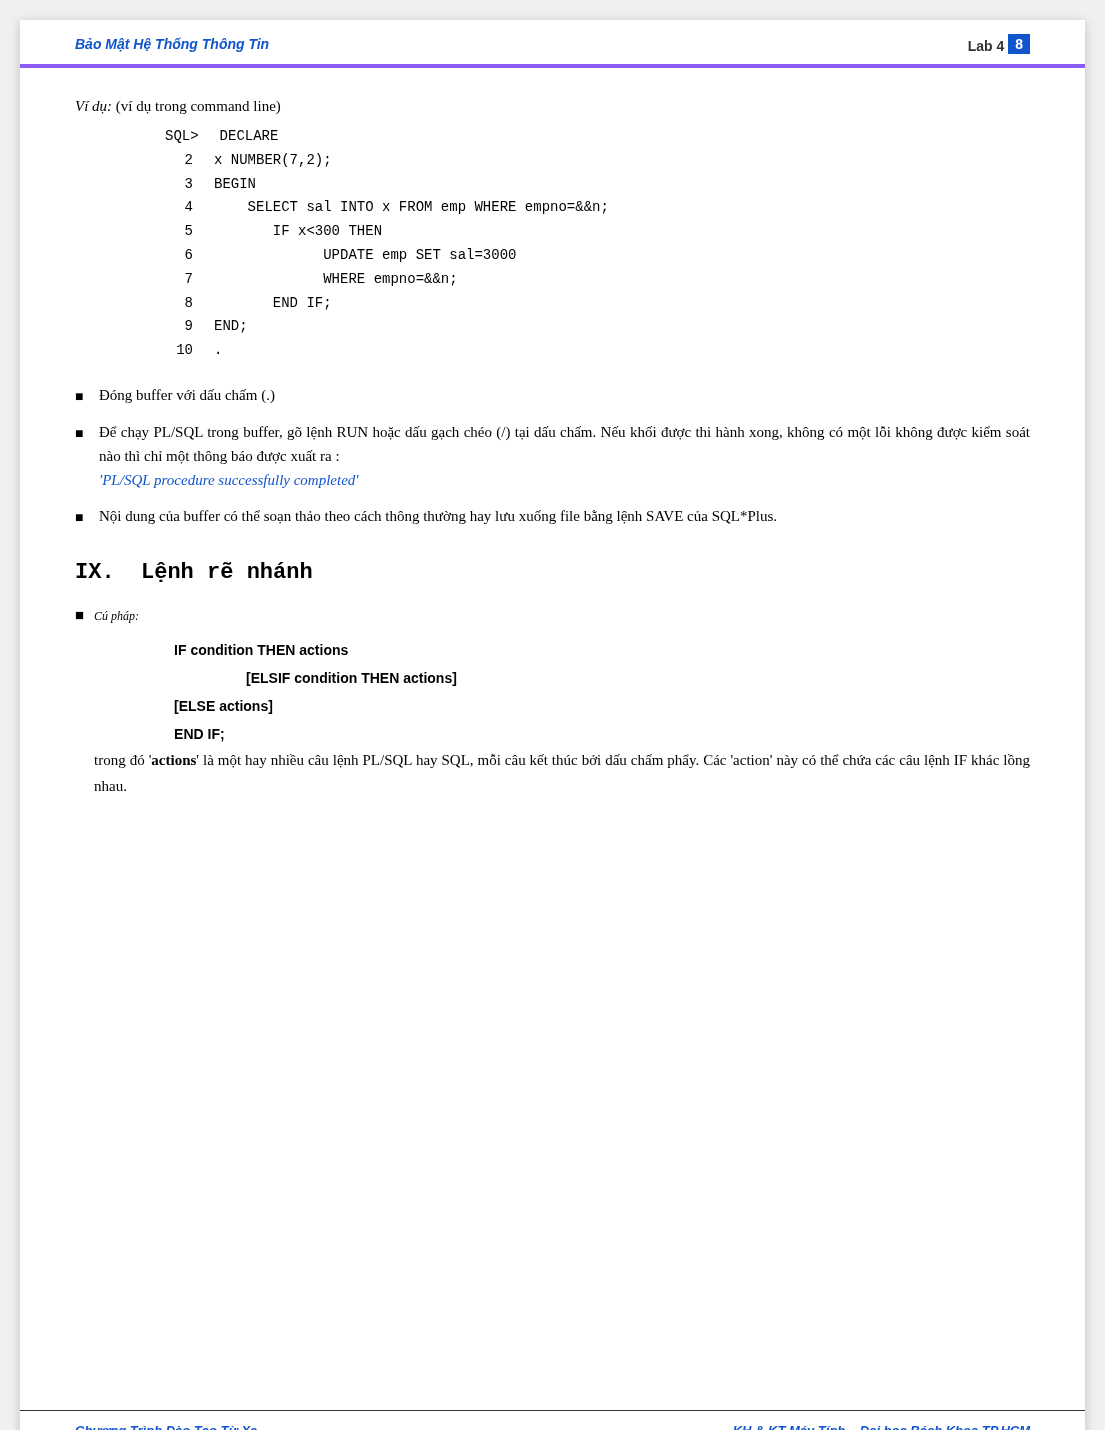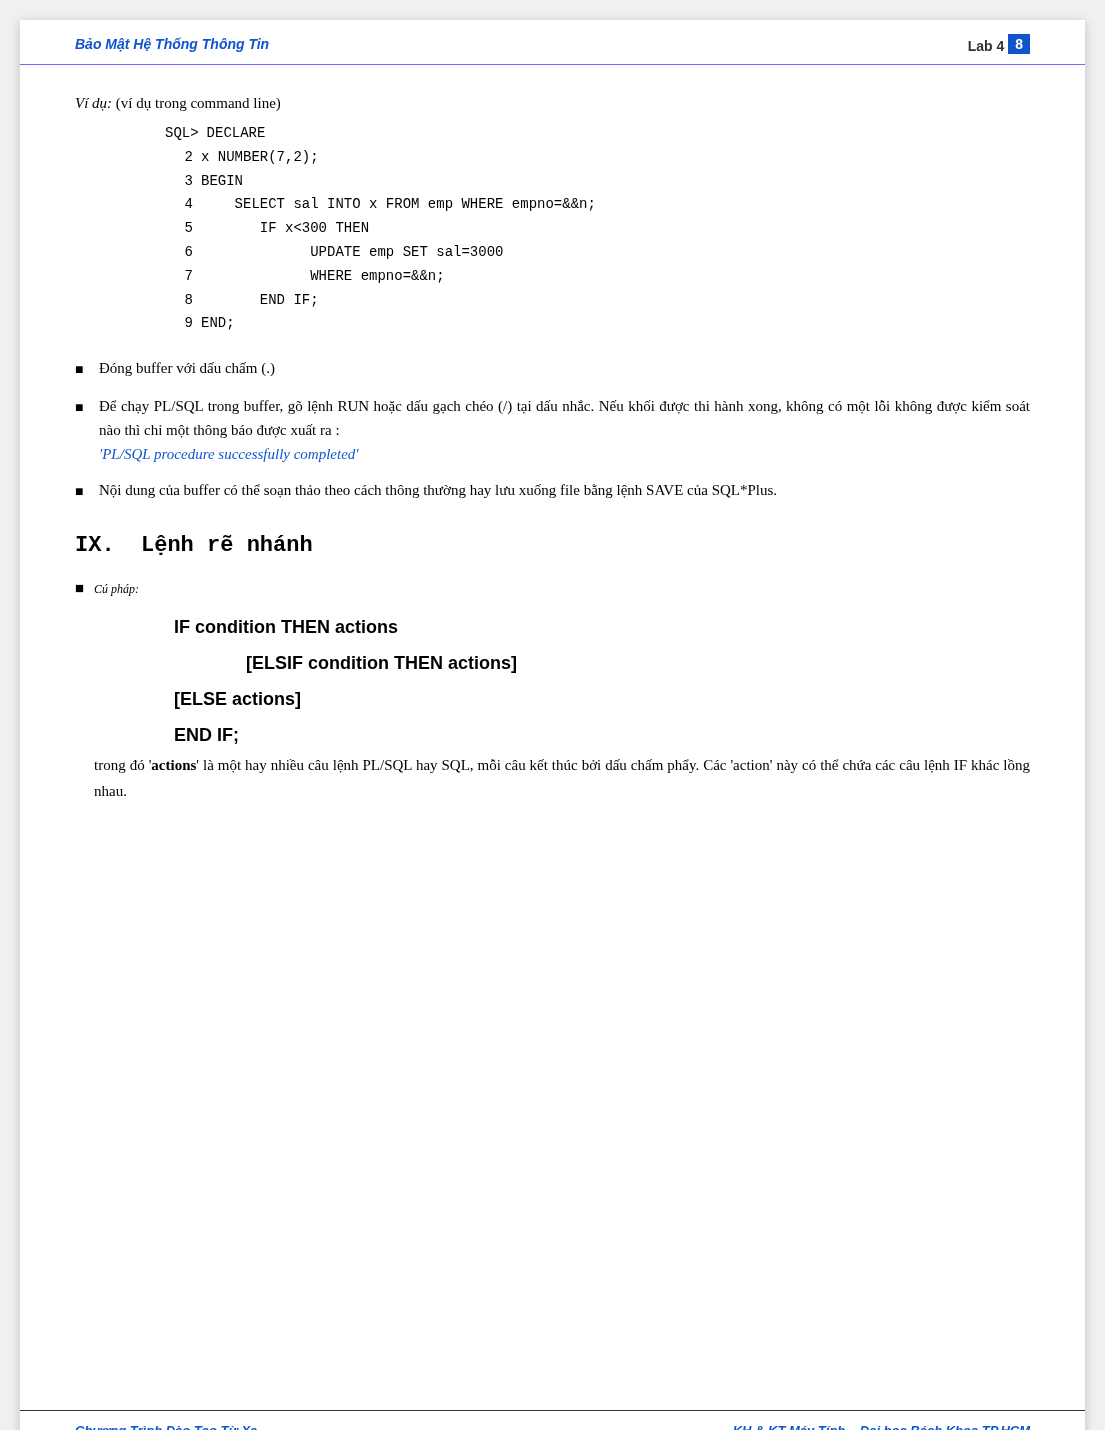--- a/index.html
+++ b/index.html
@@ -24,21 +24,21 @@
       position: relative;
       padding: 0;
       box-shadow: 0 2px 10px rgba(0,0,0,0.2);
     }
 
     .header {
       display: flex;
       justify-content: space-between;
       align-items: center;
       padding: 14px 55px 10px 55px;
-      border-bottom: 1px solid #8b5cf6;
+      border-bottom: 4px solid #8b5cf6;
       margin-bottom: 0;
     }
 
     .header-left {
       color: #1155CC;
       font-size: 14px;
       font-weight: bold;
       font-style: italic;
       font-family: Arial, sans-serif;
     }
@@ -82,21 +82,21 @@
       font-family: 'Courier New', Courier, monospace;
       font-size: 14px;
       line-height: 1.7;
       margin-left: 90px;
       margin-bottom: 20px;
       color: #000;
     }
 
     .code-block .line {
       display: flex;
-      gap: 0;
+      gap: 13px;
     }
 
     .code-block .line-num {
       display: inline-block;
       min-width: 28px;
       text-align: right;
       margin-right: 8px;
       color: #000;
     }
 
@@ -163,21 +163,21 @@
     .syntax-block {
       margin-left: 80px;
       margin-top: 8px;
       font-size: 15px;
       line-height: 2;
     }
 
     .syntax-line {
       font-weight: bold;
       font-family: Arial, sans-serif;
-      font-size: 18px;
+      font-size: 14px;
       display: block;
     }
 
     .syntax-line.indent1 {
       margin-left: 72px;
     }
 
     .syntax-line.indent0 {
       margin-left: 0;
     }
@@ -264,32 +264,36 @@
         <span class="line-num">7</span>
         <span>&nbsp;&nbsp;&nbsp;&nbsp;&nbsp;&nbsp;&nbsp;&nbsp;&nbsp;&nbsp;&nbsp;&nbsp; WHERE empno=&amp;&amp;n;</span>
       </div>
       <div class="line">
         <span class="line-num">8</span>
         <span>&nbsp;&nbsp;&nbsp;&nbsp;&nbsp;&nbsp; END IF;</span>
       </div>
       <div class="line">
         <span class="line-num">9</span>
         <span> END;</span>
+      </div>
+      <div class="line">
+        <span class="line-num">10</span>
+        <span> .</span>
       </div>
     </div>
 
     <ul class="bullet-list">
       <li>
         <span class="bullet-icon">■</span>
         <span>Đóng buffer với dấu chấm (.)</span>
       </li>
       <li>
         <span class="bullet-icon">■</span>
         <span>
-          <span>Để chạy PL/SQL trong buffer, gõ lệnh RUN hoặc dấu gạch chéo (/) tại dấu nhắc. Nếu khối được thi hành xong, không có một lỗi không được kiểm soát nào thì chỉ một thông báo được xuất ra :</span>
+          <span>Để chạy PL/SQL trong buffer, gõ lệnh RUN hoặc dấu gạch chéo (/) tại dấu chấm. Nếu khối được thi hành xong, không có một lỗi không được kiểm soát nào thì chỉ một thông báo được xuất ra :</span>
           <br>
           <span class="success-msg">'PL/SQL procedure successfully completed'</span>
         </span>
       </li>
       <li>
         <span class="bullet-icon">■</span>
         <span>Nội dung của buffer có thể soạn thảo theo cách thông thường hay lưu xuống file bằng lệnh SAVE của SQL*Plus.</span>
       </li>
     </ul>
 

